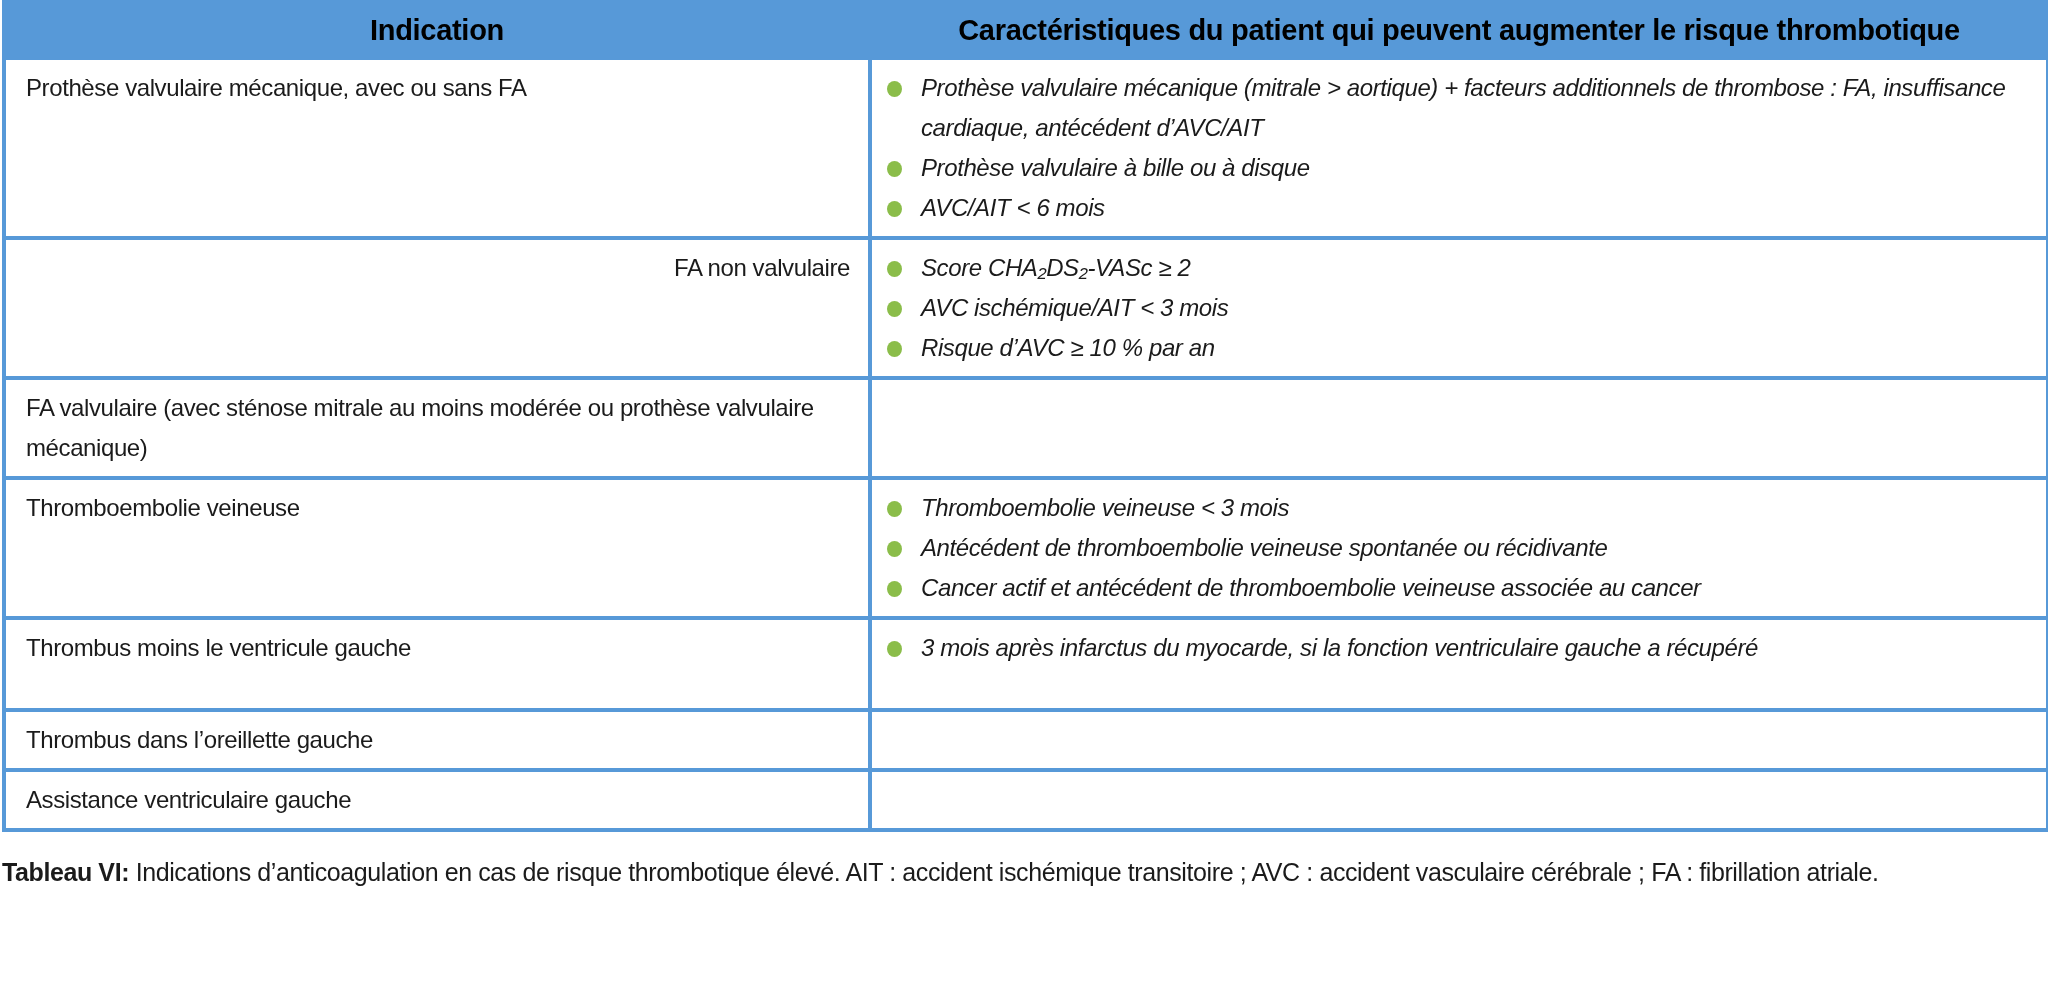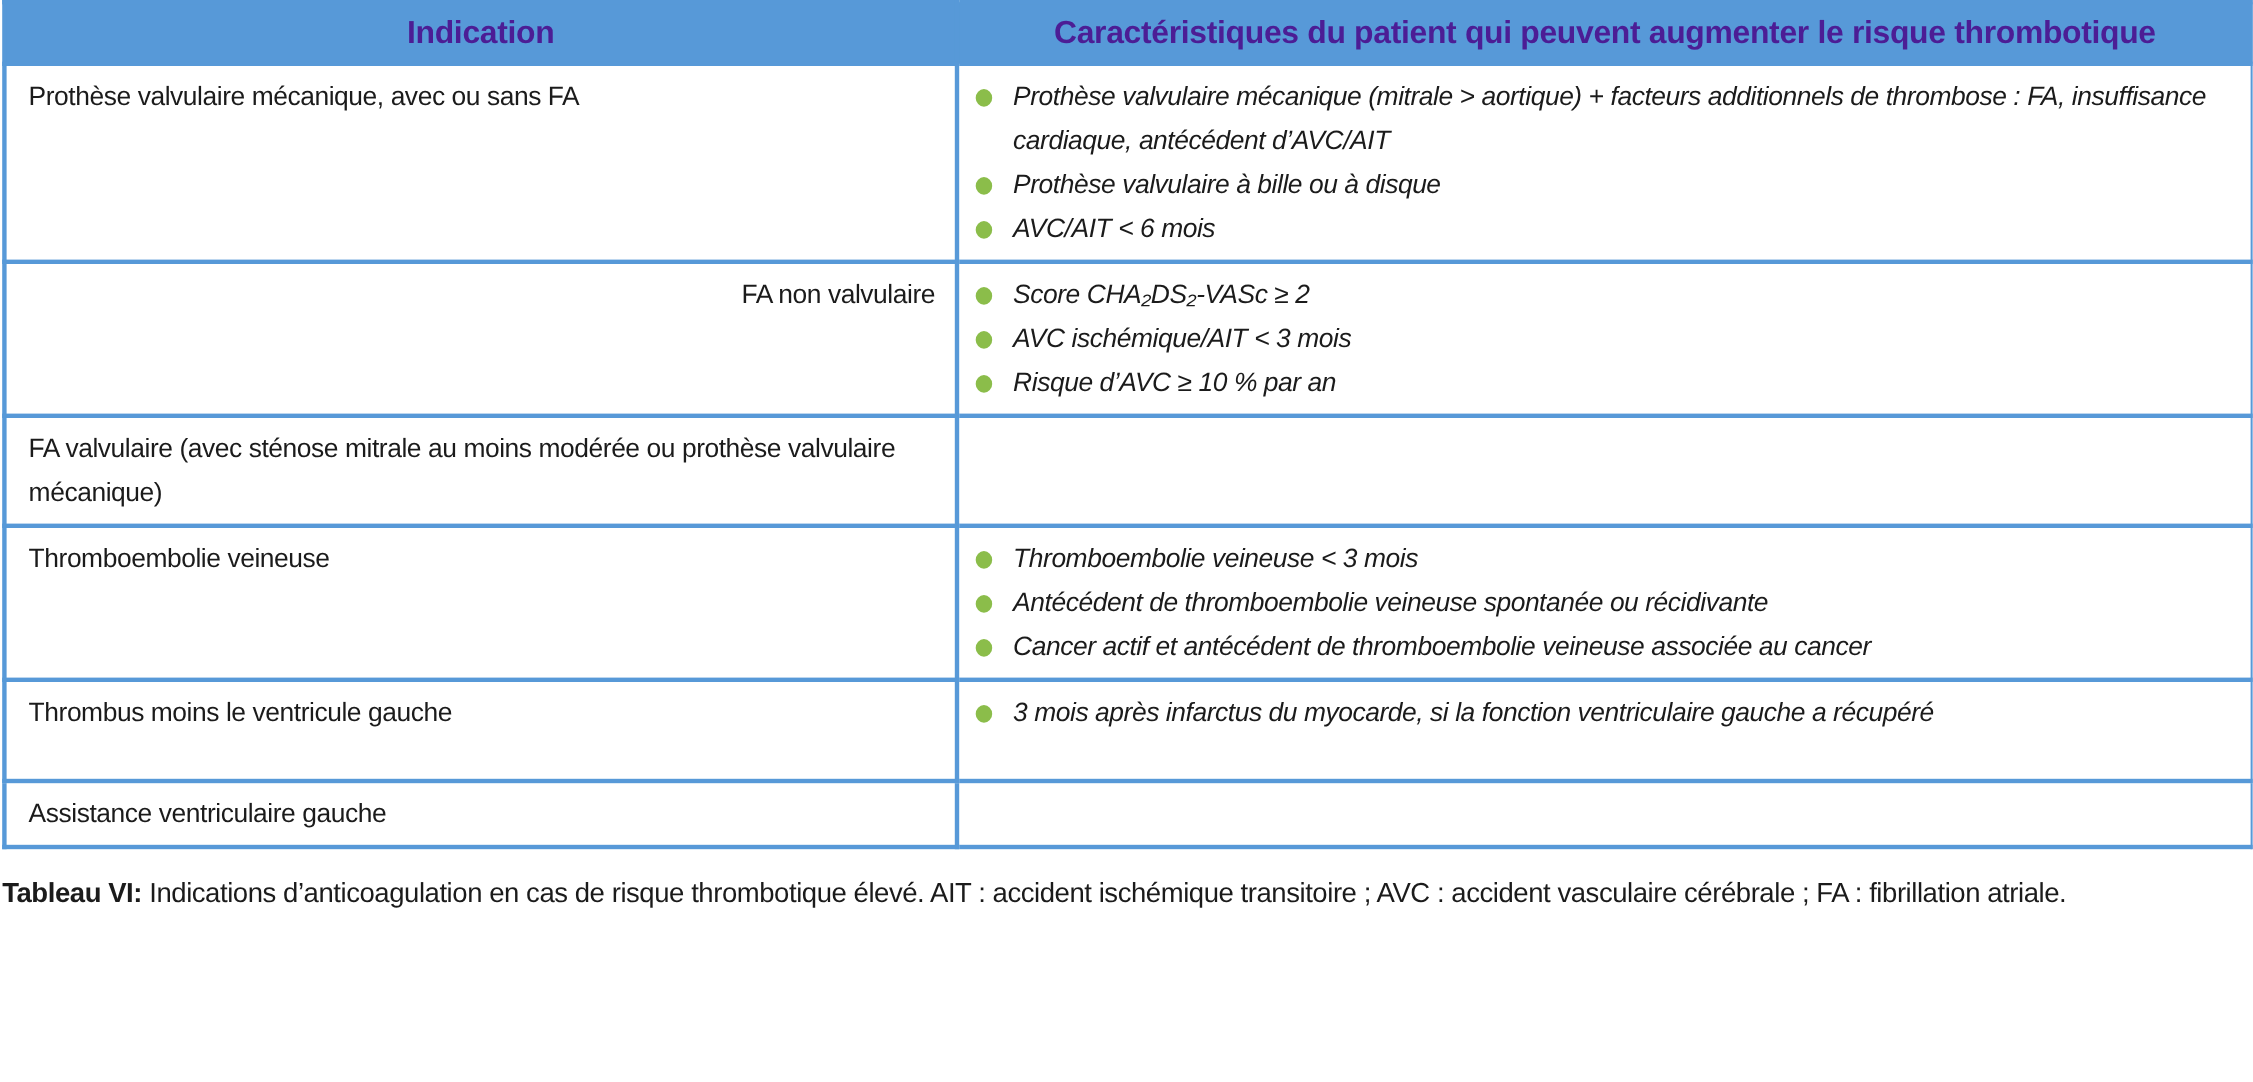--- a/index.html
+++ b/index.html
@@ -32,21 +32,21 @@
   }
   table.risk-table th,
   table.risk-table td {
     border: 4px solid var(--blue);
     vertical-align: top;
   }
   th.col-indication { width: 866px; }
   th.col-chars { width: 1178px; }
   thead th {
     background: var(--blue);
-    color: #4c1d95;
+    color: #000000;
     font-weight: bold;
     font-size: 29px;
     line-height: 34px;
     padding: 9px 10px;
     letter-spacing: -0.3px;
   }
   thead th.col-chars {
     border-left: 4px solid #ffffff;
   }
   td {
@@ -137,20 +137,24 @@
         </tr>
         <tr>
           <td class="cell-indication" style="height: 92px;">Thrombus moins le ventricule gauche</td>
           <td class="cell-chars">
             <ul>
               <li>3 mois après infarctus du myocarde, si la fonction ventriculaire gauche a récupéré</li>
             </ul>
           </td>
         </tr>
         <tr>
+          <td class="cell-indication" style="height: 49px;">Thrombus dans l’oreillette gauche</td>
+          <td class="cell-chars"></td>
+        </tr>
+        <tr>
           <td class="cell-indication" style="height: 49px;">Assistance ventriculaire gauche</td>
           <td class="cell-chars"></td>
         </tr>
       </tbody>
   </table>
 
   <p class="caption">
     <b>Tableau VI:</b><span> Indications d’anticoagulation en cas de risque thrombotique élevé. AIT : accident ischémique transitoire ; AVC : accident vasculaire cérébrale ; FA : fibrillation atriale.</span>
   </p>
 </div>

